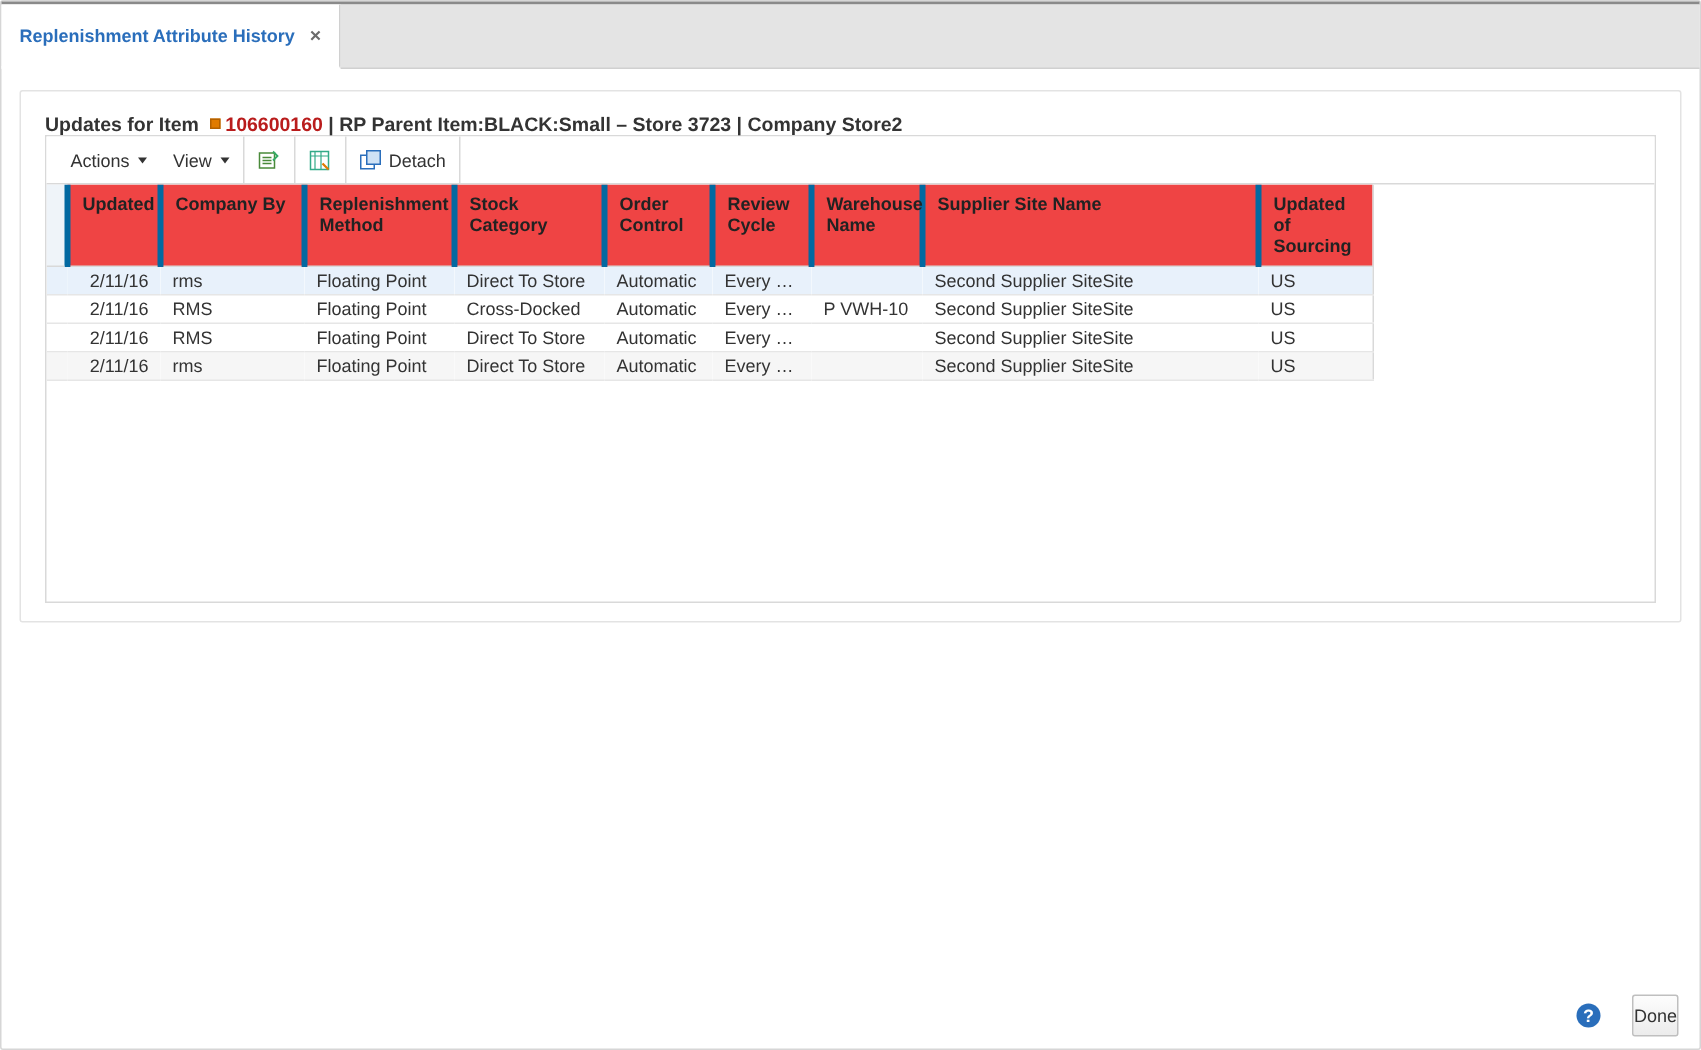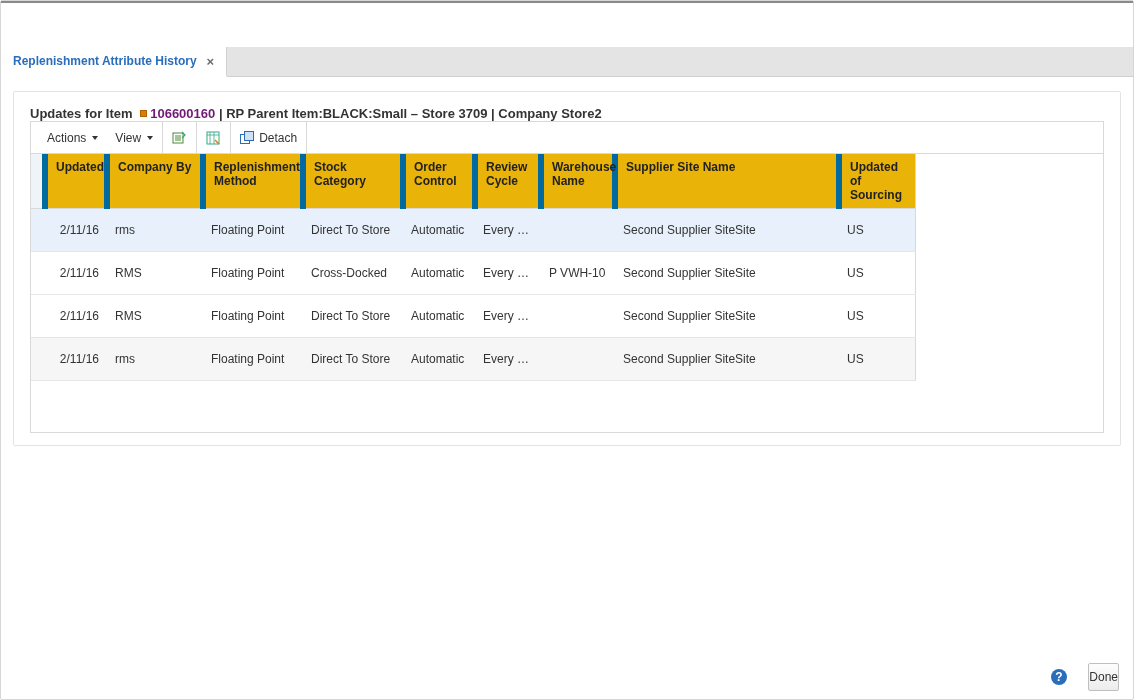--- a/index.html
+++ b/index.html
@@ -25,24 +25,23 @@
   }
 
   .top-border-dark {
     border-top: 2px solid #8a8a8a;
     height: 0;
   }
 
   .tab-strip {
     display: flex;
     align-items: stretch;
-    height: 30px;
+    height: 43px;
     background: #e4e4e4;
     border-bottom: 1px solid #d0d0d0;
-    margin-top: 44px;
   }
   .tab {
     display: flex;
     align-items: center;
     gap: 10px;
     padding: 0 12px;
     background: #fff;
     border-right: 1px solid #d0d0d0;
     border-bottom: 2px solid #fff;
     margin-bottom: -1px;
@@ -71,21 +70,21 @@
   }
   .panel-title .orange-dot {
     display: inline-block;
     width: 7px;
     height: 7px;
     background: #e07b00;
     border: 1px solid #b36100;
     vertical-align: 1px;
     margin: 0 3px 0 4px;
   }
-  .panel-title .item-no { color: #701a75; }
+  .panel-title .item-no { color: #b91c1c; }
 
   .table-panel {
     border: 1px solid #d9d9d9;
   }
 
   .toolbar {
     display: flex;
     align-items: stretch;
     height: 32px;
     border-bottom: 1px solid #d9d9d9;
@@ -119,41 +118,41 @@
   }
   .icon svg { display: block; }
 
   table {
     border-collapse: collapse;
     width: 884px;
     table-layout: fixed;
     border-right: 1px solid #d9d9d9;
   }
   thead th {
-    background: #eab308;
+    background: #ef4444;
     border-bottom: 1px solid #d9d9d9;
     border-right: 1px solid #d9d9d9;
-    border-left: 6px solid #0369a1;
+    border-left: 4px solid #0369a1;
     font-weight: bold;
     text-align: left;
     padding: 6px 8px 6px 8px;
     color: #222;
     font-size: 12px;
     vertical-align: top;
     line-height: 14px;
     height: 32px;
   }
   thead th:first-child{ border-left: none; }
   thead th.handle {
     width: 14px;
     background: #eff4f9;
     padding: 0;
   }
   tbody td {
-    padding: 14px 8px;
+    padding: 2px 8px;
     border-bottom: 1px solid #e6e6e6;
     font-size: 12px;
     color: #333;
     white-space: nowrap;
     overflow: hidden;
     text-overflow: ellipsis;
   }
   tbody td.handle { width: 14px; padding:0; background: inherit; }
   tbody tr.selected { background: #e8f1fb; }
   tbody tr.alt { background: #f6f6f6; }
@@ -197,21 +196,21 @@
     <div class="tab">
       <span>Replenishment Attribute History</span>
       <span class="close">×</span>
     </div>
   </div>
 
   <div class="panel">
     <div class="panel-title">
       <span>Updates for Item</span>
       <span class="orange-dot"></span><span class="item-no">106600160</span>
-      <span>| RP Parent Item:BLACK:Small –  Store  3709 | Company Store2</span>
+      <span>| RP Parent Item:BLACK:Small –  Store  3723 | Company Store2</span>
     </div>
 
     <div class="table-panel">
       <div class="toolbar">
         <div class="tbutton">
           <span>Actions</span>
           <span class="caret"></span>
         </div>
         <div class="tbutton">
           <span>View</span>

